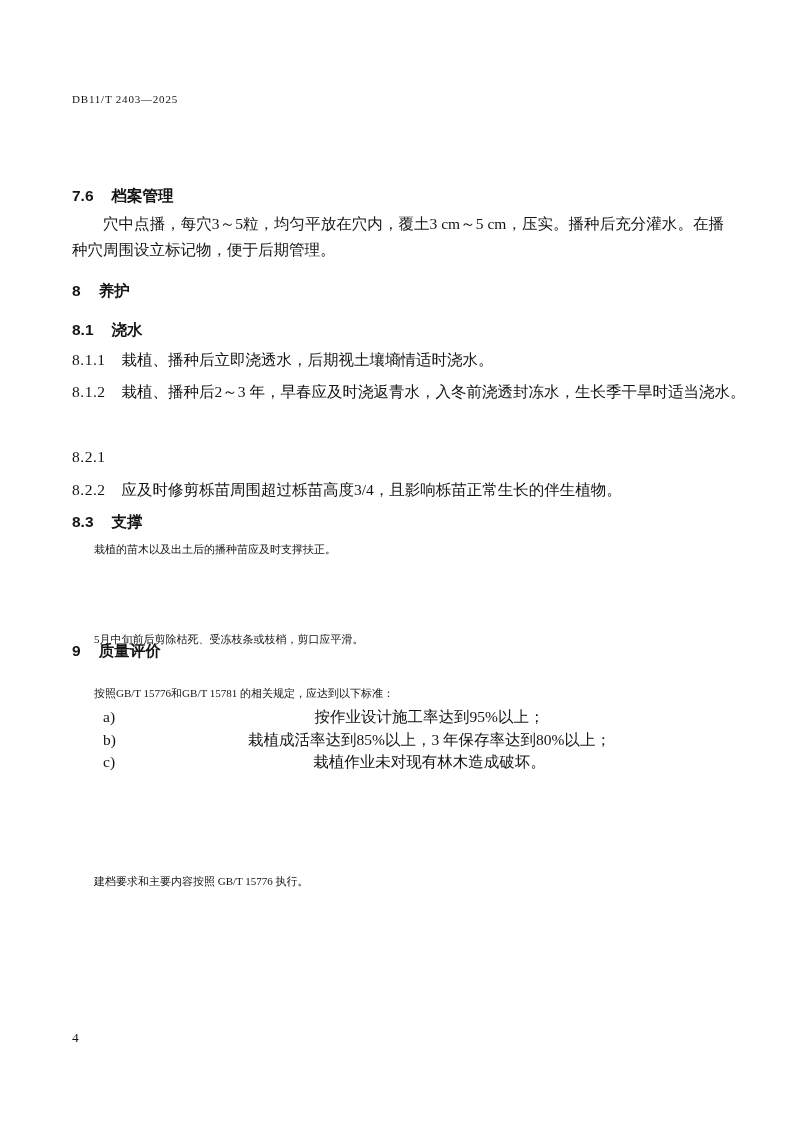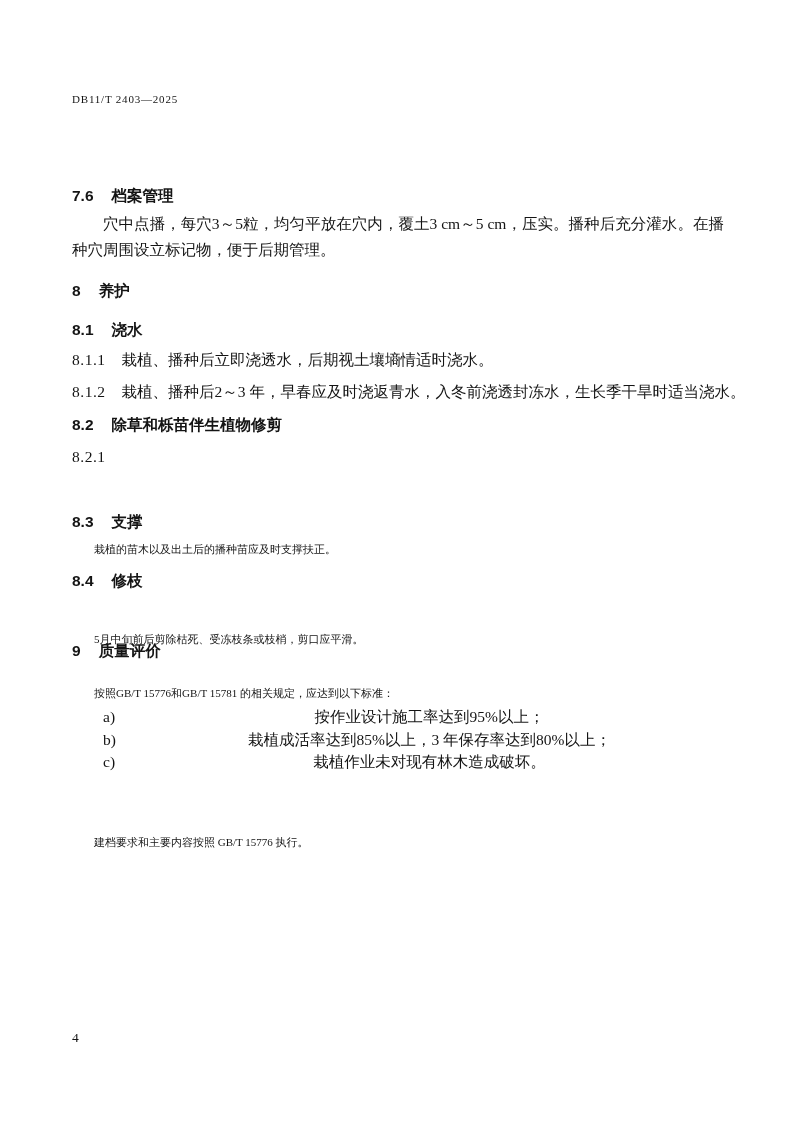--- a/index.html
+++ b/index.html
@@ -87,45 +87,40 @@
       <span class="c-gap"></span>
       <span>栽植、播种后立即浇透水，后期视土壤墒情适时浇水。</span>
   </div>
 
   <div class="blk clause" style="top:382px">
     <span class="c-num">8.1.2</span>
       <span class="c-gap"></span>
       <span>栽植、播种后2～3 年，早春应及时浇返青水，入冬前浇透封冻水，生长季干旱时适当浇水。</span>
   </div>
 
-  <div class="blk heading" style="top:415px">
-    <span class="h-num">8.2</span>
-      <span class="h-gap"></span>
-      <span>除草和栎苗伴生植物修剪</span>
-  </div>
 
   <div class="blk clause" style="top:447px">
     <span class="c-num">8.2.1</span>
       <span class="c-gap"></span>
   </div>
 
+  <div class="blk clause" style="top:480px">
+    <span class="c-num">8.2.2</span>
+      <span class="c-gap"></span>
+      <span>应及时修剪栎苗周围超过栎苗高度3/4，且影响栎苗正常生长的伴生植物。</span>
+  </div>
 
   <div class="blk heading" style="top:512px">
     <span class="h-num">8.3</span>
       <span class="h-gap"></span>
       <span>支撑</span>
   </div>
 
   <div class="blk para-single" style="top:540px">栽植的苗木以及出土后的播种苗应及时支撑扶正。</div>
 
-  <div class="blk heading" style="top:571px">
-    <span class="h-num">8.4</span>
-      <span class="h-gap"></span>
-      <span>修枝</span>
-  </div>
 
   <div class="blk para-single" style="top:630px">5月中旬前后剪除枯死、受冻枝条或枝梢，剪口应平滑。</div>
 
   <div class="blk heading" style="top:641px">
     <span class="h-num">9</span>
       <span class="h-gap"></span>
       <span>质量评价</span>
   </div>
 
   <div class="blk para-single" style="top:684px">按照GB/T 15776和GB/T 15781 的相关规定，应达到以下标准：</div>
@@ -139,17 +134,17 @@
       <span class="li-label">b)</span>
         <span class="li-text">栽植成活率达到85%以上，3 年保存率达到80%以上；</span>
     </div>
     <div class="list-row">
       <span class="li-label">c)</span>
         <span class="li-text">栽植作业未对现有林木造成破坏。</span>
     </div>
   </div>
 
 
-  <div class="blk para-single" style="top:833px">建档要求和主要内容按照 GB/T 15776 执行。</div>
+  <div class="blk para-single" style="top:872px">建档要求和主要内容按照 GB/T 15776 执行。</div>
 
   <div class="blk page-num" style="top:1030px">4</div>
 
 </div>
 
 </body></html>

